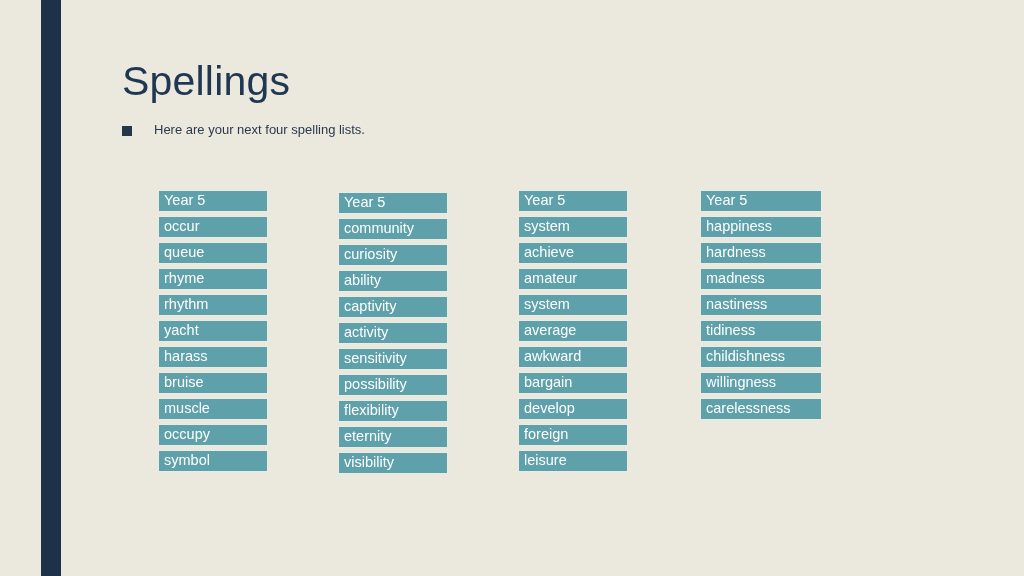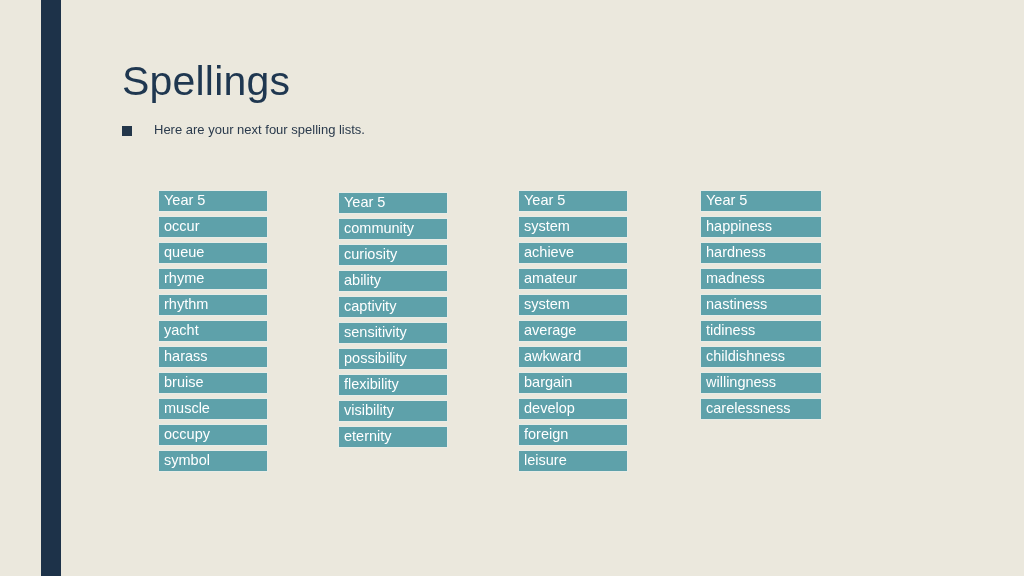--- a/index.html
+++ b/index.html
@@ -125,25 +125,26 @@
         <div class="word-cell">muscle</div>
         <div class="word-cell">occupy</div>
         <div class="word-cell">symbol</div>
       </div>
       <div class="word-table" style="left: 338px; top: 192px; width: 110px;">
         <div class="word-cell header">Year 5</div>
         <div class="word-cell">community</div>
         <div class="word-cell">curiosity</div>
         <div class="word-cell">ability</div>
         <div class="word-cell">captivity</div>
+        <div class="word-cell">activity</div>
         <div class="word-cell">sensitivity</div>
         <div class="word-cell">possibility</div>
         <div class="word-cell">flexibility</div>
+        <div class="word-cell">eternity</div>
         <div class="word-cell">visibility</div>
-        <div class="word-cell">eternity</div>
       </div>
       <div class="word-table" style="left: 518px; top: 190px; width: 110px;">
         <div class="word-cell header">Year 5</div>
         <div class="word-cell">system</div>
         <div class="word-cell">achieve</div>
         <div class="word-cell">amateur</div>
         <div class="word-cell">system</div>
         <div class="word-cell">average</div>
         <div class="word-cell">awkward</div>
         <div class="word-cell">bargain</div>

